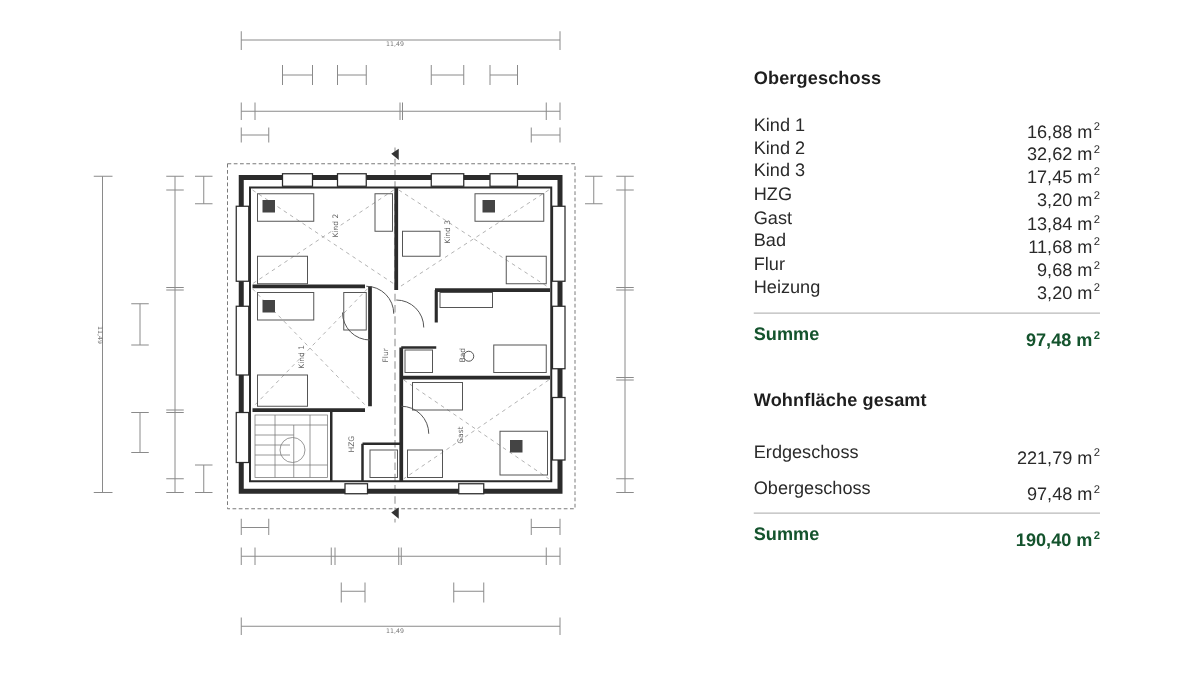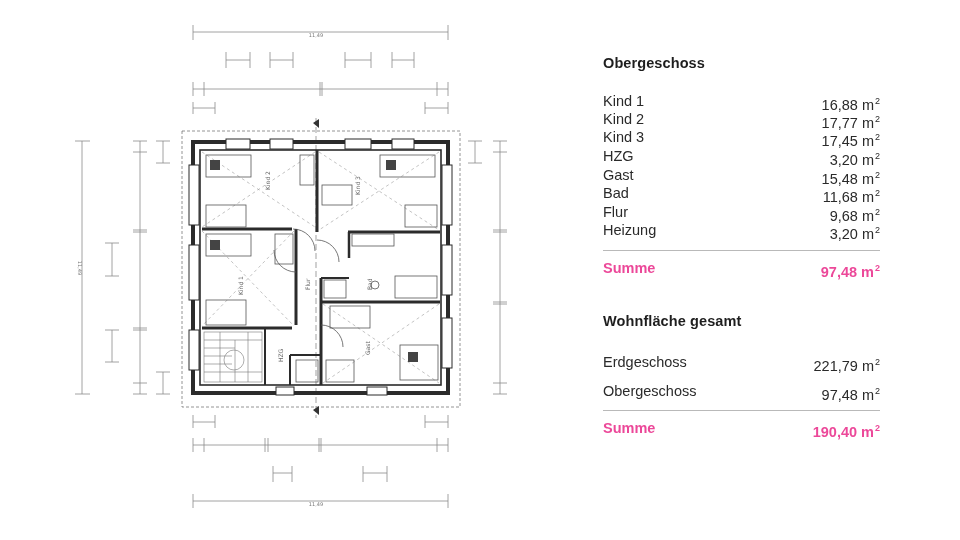--- a/index.html
+++ b/index.html
@@ -17,21 +17,21 @@
     position: absolute; left: 0; font-weight: bold; font-size: 14.5px; color: #1e1e1e;
     letter-spacing: 0.1px;
   }
   .row {
     position: absolute; left: 0; width: 277px; height: 18px;
     font-size: 14.5px; color: #2a2a2a; line-height: 18px;
   }
   .row .lbl { position: absolute; left: 0; top: 0; }
   .row .val { position: absolute; right: 0; top: 0; text-align: center; }
   .row .val sup { font-size: 9px; vertical-align: 6px; margin-left: 1px; }
-  .row.sum { font-weight: bold; color: #ec4899; }
+  .row.sum { font-weight: bold; color: #14532d; }
   .divider { position: absolute; left: 0; width: 277px; height: 1px; background: #b9b9b9; }
   .dimtxt { font-family: "DejaVu Sans", sans-serif; font-size: 5px; fill: #777; }
 </style>
 </head>
 <body>
 
 <div class="plan-wrap">
   <svg width="580" height="540" viewBox="0 0 580 540">
     <g stroke="#8a8a8a" stroke-width="0.8" fill="none">
 
@@ -235,33 +235,33 @@
 
 <div class="panel">
   <div class="sec-title" style="top:55px">Obergeschoss</div>
 
   <div class="row" style="top:92px">
     <span class="lbl">Kind 1</span>
     <span class="val"><span>16,88</span> <span>m</span><sup>2</sup></span>
   </div>
   <div class="row" style="top:110px">
     <span class="lbl">Kind 2</span>
-    <span class="val"><span>17,77</span> <span>m</span><sup>2</sup></span>
+    <span class="val"><span>32,62</span> <span>m</span><sup>2</sup></span>
   </div>
   <div class="row" style="top:128px">
     <span class="lbl">Kind 3</span>
     <span class="val"><span>17,45</span> <span>m</span><sup>2</sup></span>
   </div>
   <div class="row" style="top:147px">
     <span class="lbl">HZG</span>
     <span class="val"><span>3,20</span> <span>m</span><sup>2</sup></span>
   </div>
   <div class="row" style="top:166px">
     <span class="lbl">Gast</span>
-    <span class="val"><span>15,48</span> <span>m</span><sup>2</sup></span>
+    <span class="val"><span>13,84</span> <span>m</span><sup>2</sup></span>
   </div>
   <div class="row" style="top:184px">
     <span class="lbl">Bad</span>
     <span class="val"><span>11,68</span> <span>m</span><sup>2</sup></span>
   </div>
   <div class="row" style="top:203px">
     <span class="lbl">Flur</span>
     <span class="val"><span>9,68</span> <span>m</span><sup>2</sup></span>
   </div>
   <div class="row" style="top:221px">

